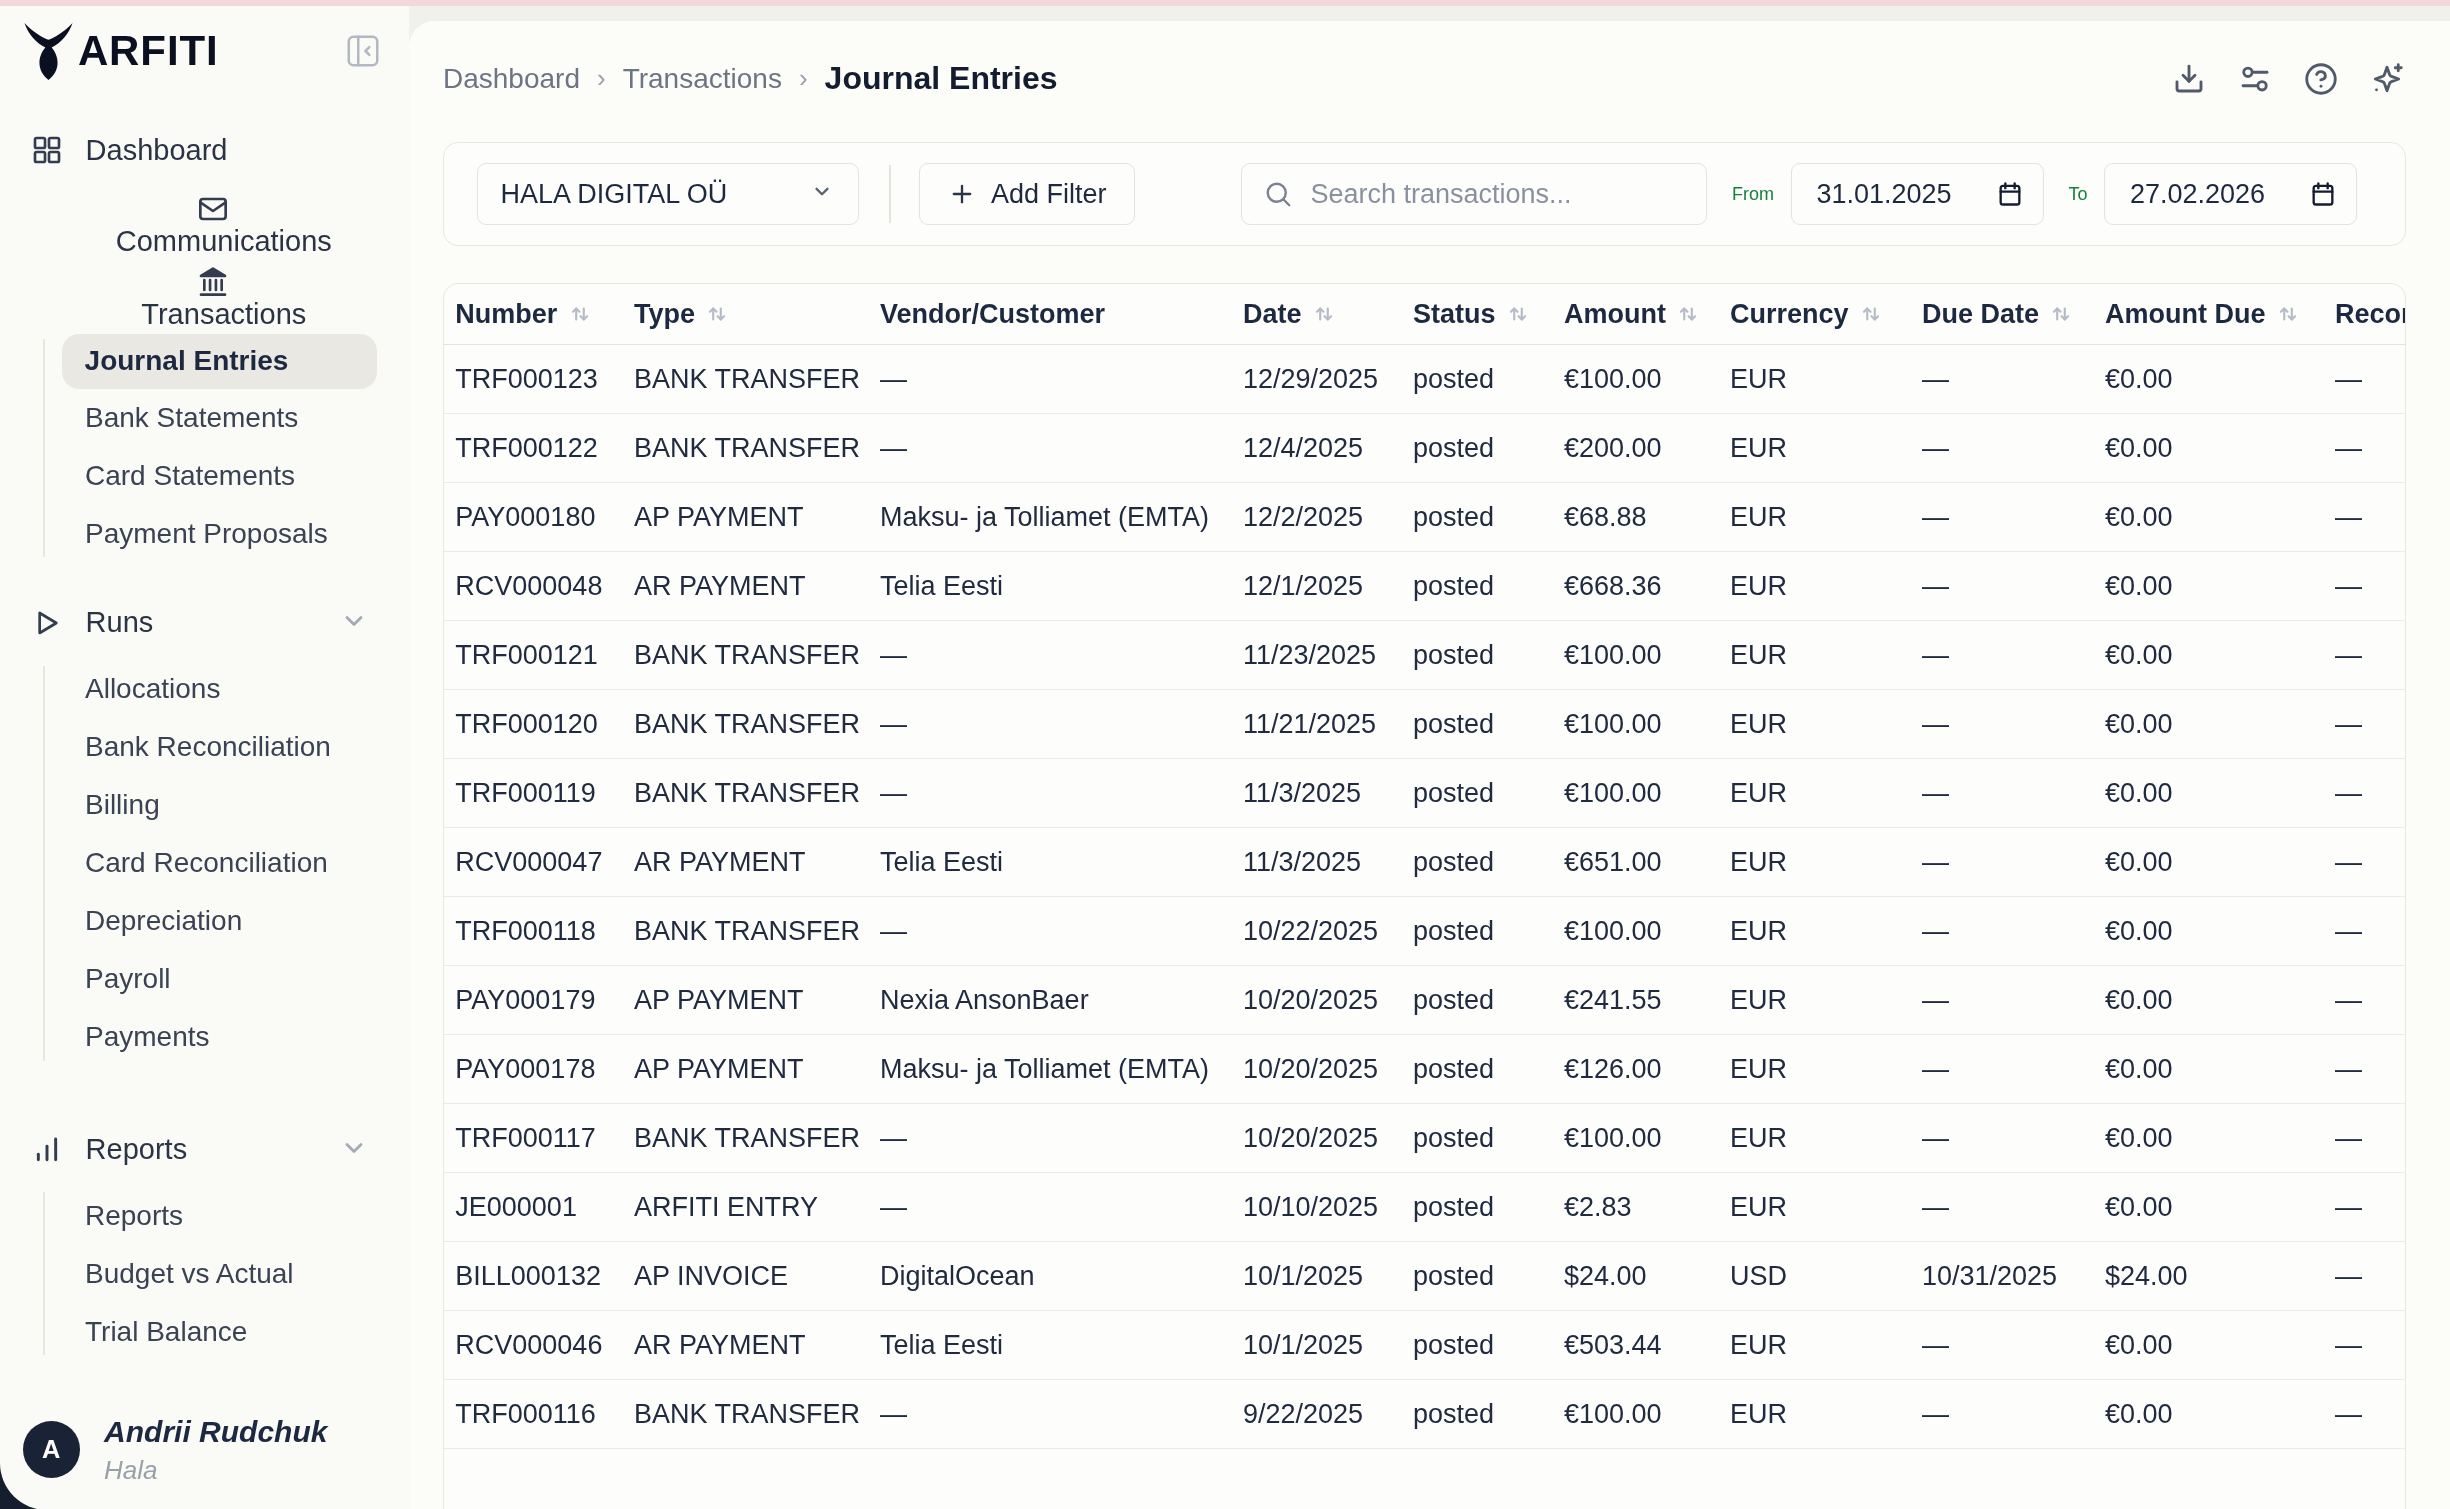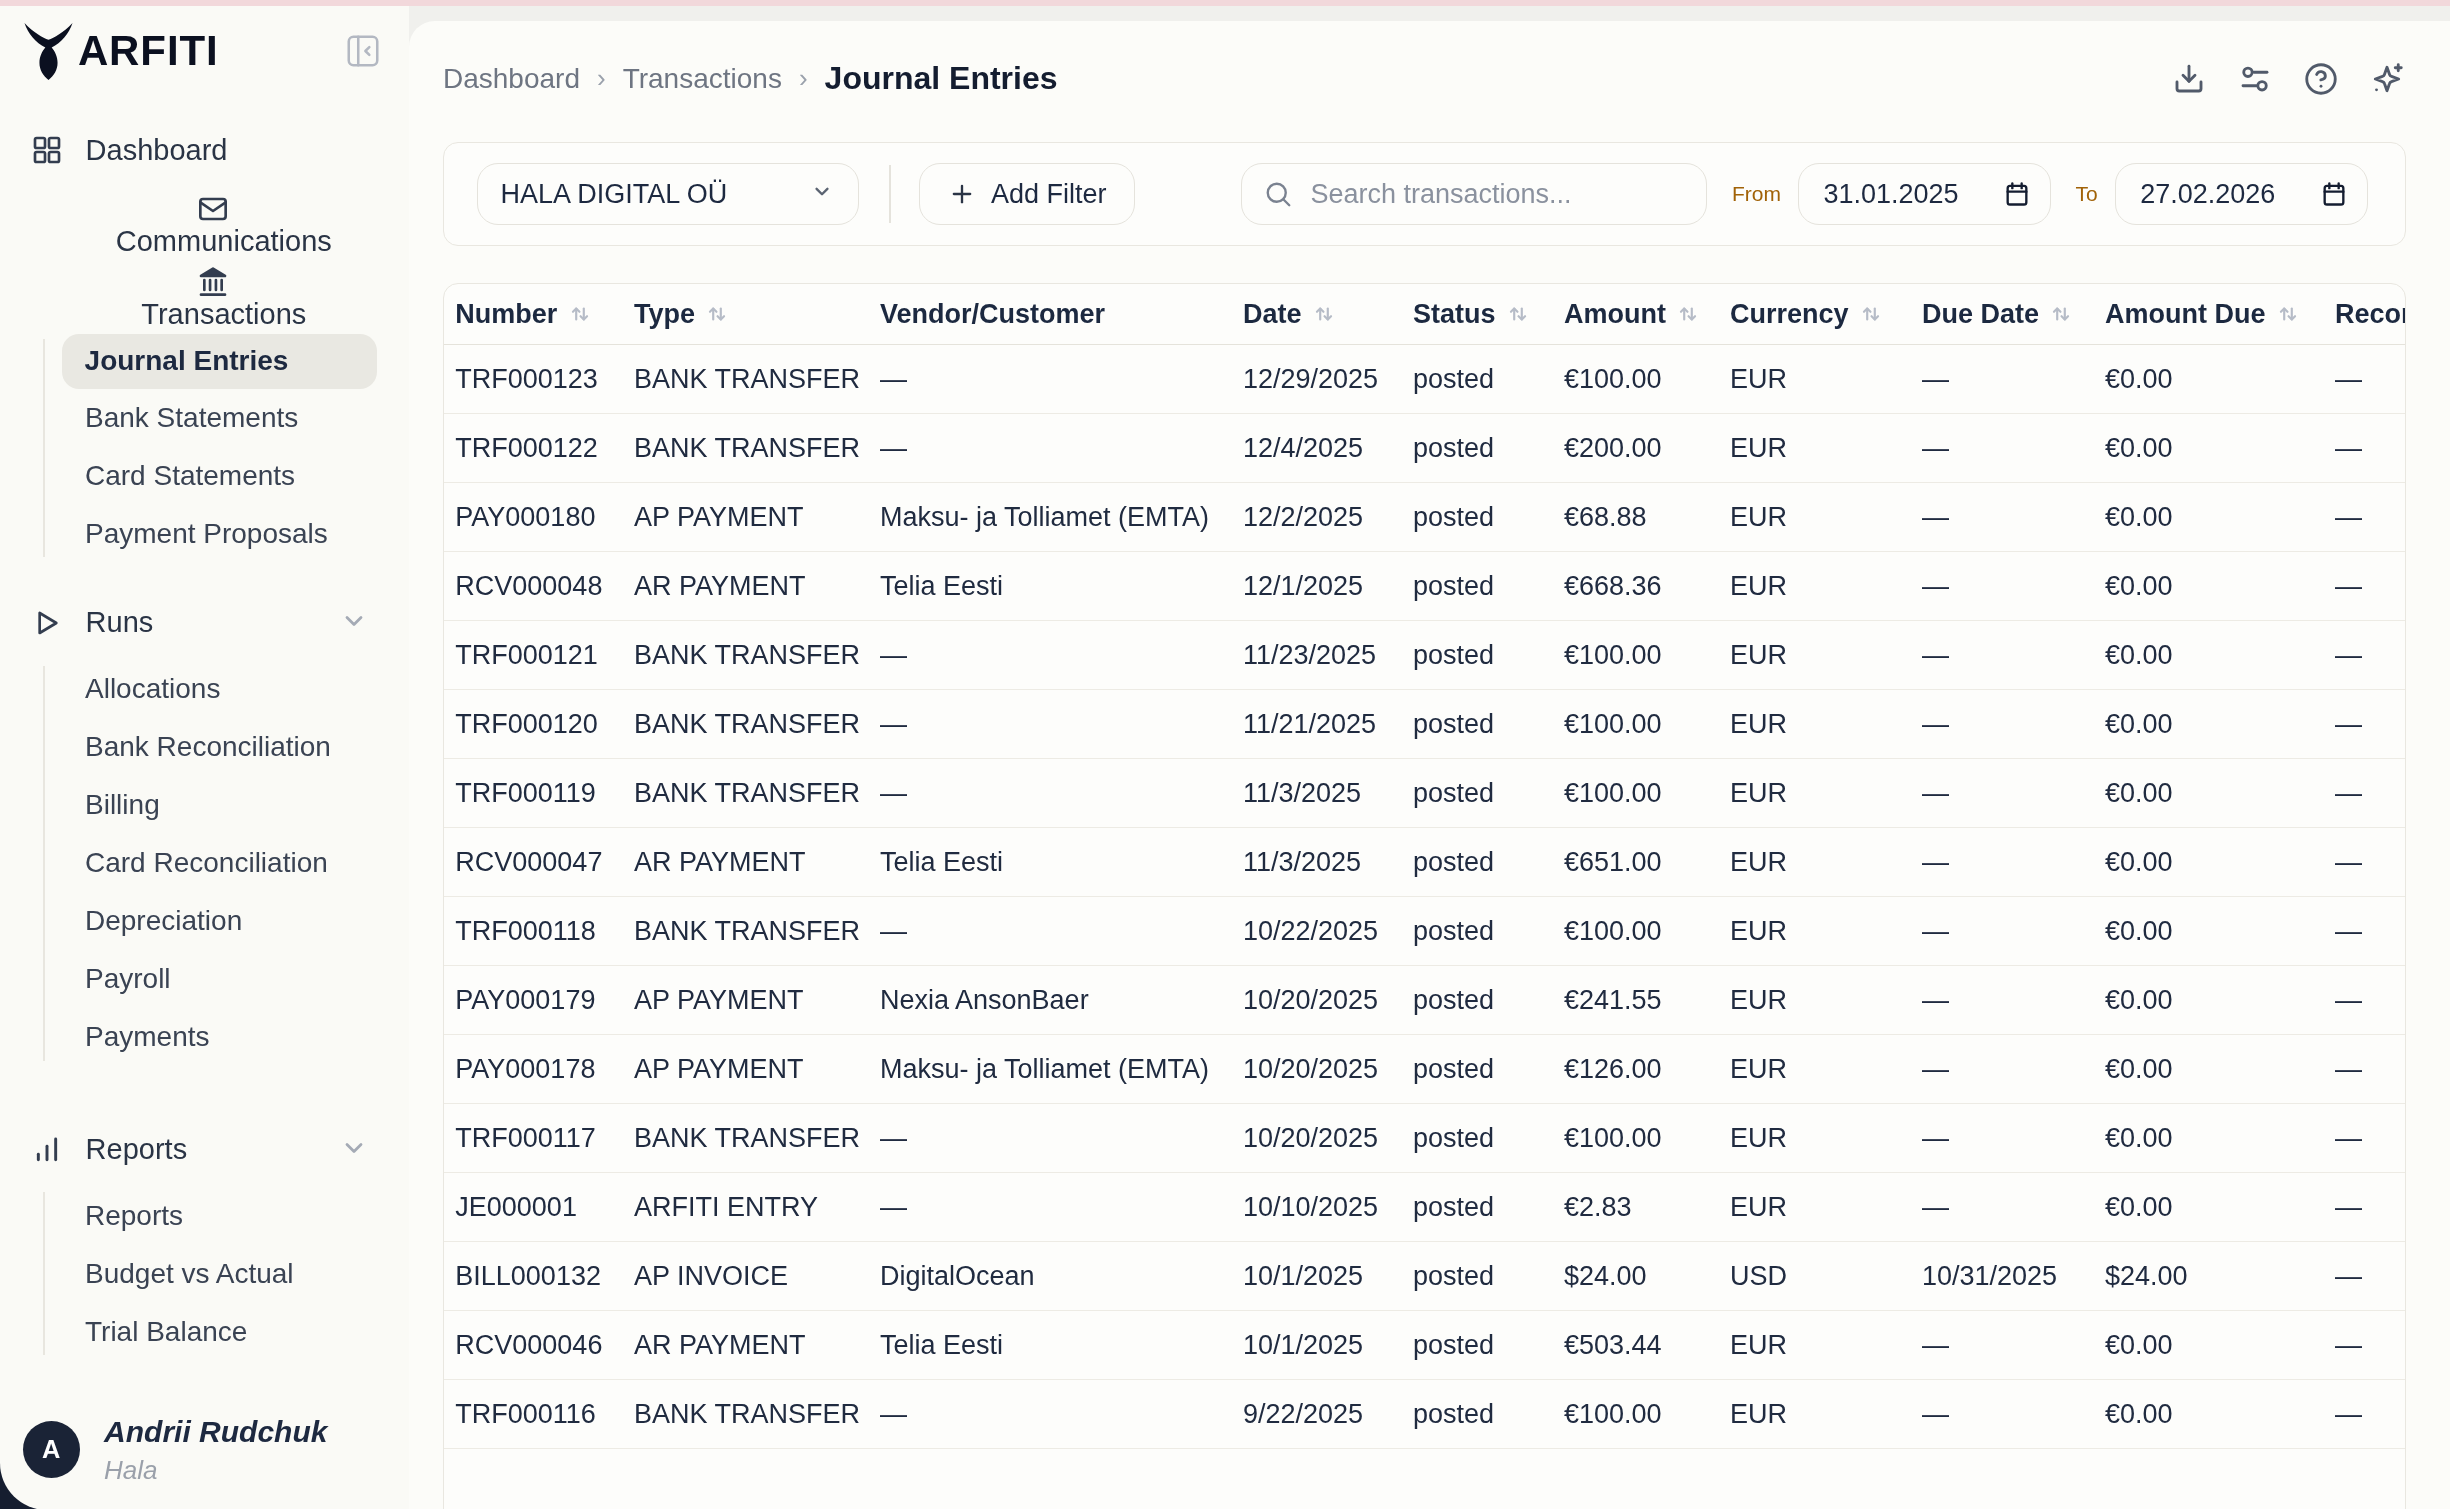--- a/index.html
+++ b/index.html
@@ -64,31 +64,31 @@
   .crumb-current{font-size:32px;font-weight:700;color:#141D30;}
   .topbar-actions{margin-left:auto;display:flex;align-items:center;gap:28px;color:#515A6A;}
   .action-icon{width:38px;height:38px;cursor:pointer;display:flex;align-items:center;justify-content:center;}
   .action-icon svg{width:36px;height:36px;}
 
   .filter-card{
     position:absolute;left:34px;top:121px;width:1963px;height:104px;box-sizing:border-box;
     background:#FDFDFB;border:1.9px solid #E9E7E0;border-radius:15px;
     display:flex;align-items:center;
   }
-  .control{box-sizing:border-box;height:62px;border:1.9px solid #E5E3DC;border-radius:21px;background:#FDFDFB;display:flex;align-items:center;font-size:27px;color:#1D2940;}
+  .control{box-sizing:border-box;height:62px;border:1.9px solid #E5E3DC;border-radius:9px;background:#FDFDFB;display:flex;align-items:center;font-size:27px;color:#1D2940;}
   .company-select{width:382px;margin-left:33px;padding:0 22.6px;cursor:pointer;}
   .company-select .sel-chevron{margin-left:auto;color:#5B6472;}
   .v-divider{width:1.9px;height:58px;background:#E5E3DC;margin-left:30px;}
   .add-filter{margin-left:28px;padding:0 28px;cursor:pointer;gap:15px;font-size:27px;}
   .add-filter svg{width:28px;height:28px;color:#2A3445;}
   .search-box{width:466px;margin-left:106px;padding:0 21px;gap:15px;}
   .search-box svg{width:30px;height:30px;color:#7A8290;flex:0 0 auto;}
   .search-box input{border:none;outline:none;background:transparent;font-family:inherit;font-size:27px;color:#1D2940;width:100%;}
   .search-box input::placeholder{color:#8A919E;}
-  .range-label{font-size:21px;color:#a16207;margin-left:24.5px;}
+  .range-label{font-size:18px;color:#15803d;margin-left:24.5px;}
   .date-input{width:253px;margin-left:17px;padding:0 19px 0 24.5px;cursor:pointer;justify-content:space-between;}
   .date-input svg{width:28px;height:28px;color:#141D30;}
 
   .table-card{
     position:absolute;left:34px;top:262px;width:1963px;height:1319px;box-sizing:border-box;
     background:#FDFDFB;border:1.9px solid #E9E7E0;border-radius:15px;overflow:hidden;
   }
   table{border-collapse:collapse;table-layout:fixed;width:2003px;}
   th,td{text-align:left;font-size:27px;white-space:nowrap;overflow:hidden;padding:0;}
   thead th{height:60px;font-weight:600;color:#1C2940;border-bottom:1.9px solid #E5E3DB;}

